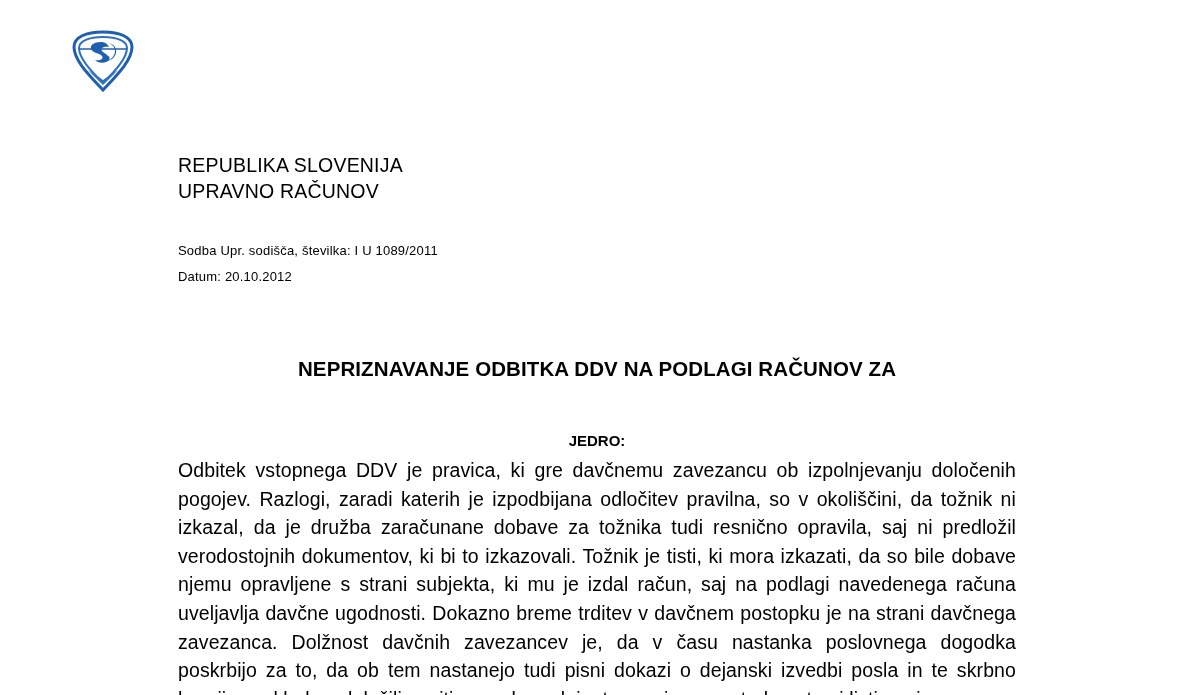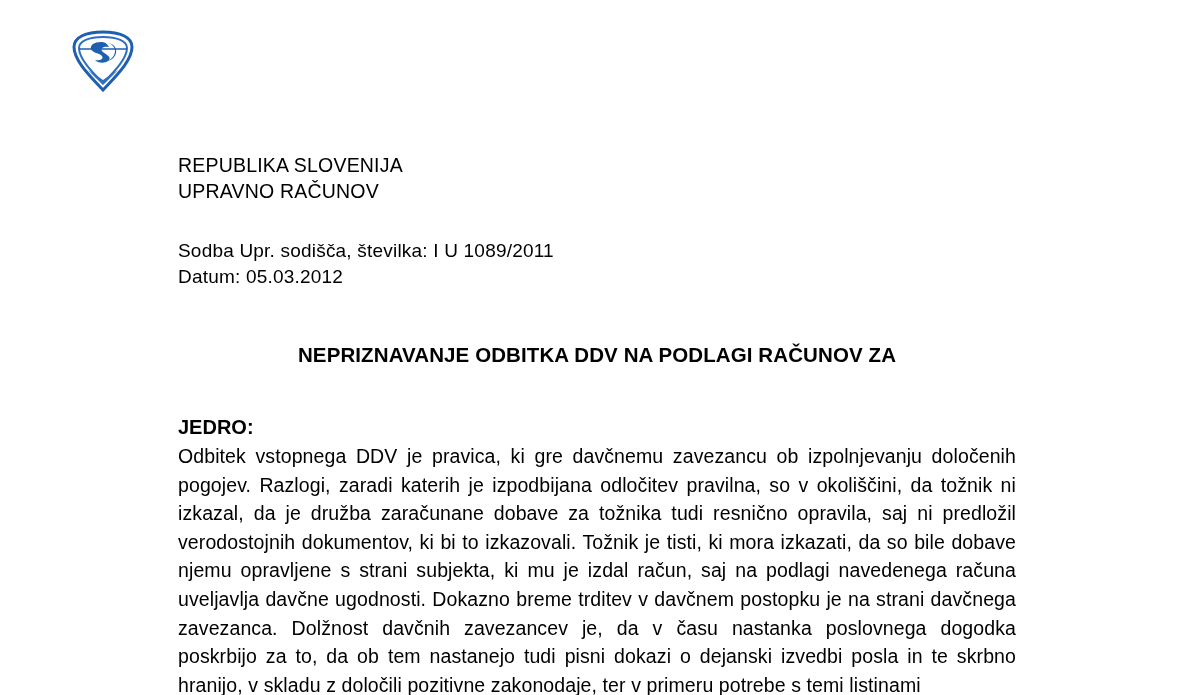--- a/index.html
+++ b/index.html
@@ -41,40 +41,41 @@
   }
 
   .court-block {
     font-size: 19.5px;
     line-height: 26px;
     letter-spacing: 0.2px;
   }
 
   .ref-block {
     margin-top: 34px;
-    font-size: 19px;
+    font-size: 13px;
     line-height: 26px;
     letter-spacing: 0.2px;
   }
 
   .doc-title {
-    margin-top: 50px;
+    margin-top: 64px;
     text-align: center;
     font-weight: bold;
     font-size: 20.5px;
     line-height: 30px;
     letter-spacing: 0.1px;
     padding: 0 12px;
   }
 
   .section-label {
     margin-top: 44px;
     font-weight: bold;
-    font-size: 20px;
+    font-size: 15px;
     line-height: 26px;
+    text-align: center;
   }
 
   .body-text {
     margin-top: 2px;
     font-size: 19.5px;
     line-height: 28.6px;
     text-align: justify;
     text-justify: inter-word;
     letter-spacing: 0.1px;
   }
@@ -104,21 +105,21 @@
 
   <div class="doc-body">
 
     <div class="court-block">
       <div>REPUBLIKA SLOVENIJA</div>
       <div>UPRAVNO RAČUNOV</div>
     </div>
 
     <div class="ref-block">
       <div>Sodba Upr. sodišča, številka: I U 1089/2011</div>
-      <div>Datum: 05.03.2012</div>
+      <div>Datum: 20.10.2012</div>
     </div>
 
     <div class="doc-title">
       <div>NEPRIZNAVANJE ODBITKA DDV NA PODLAGI RAČUNOV ZA</div>
     </div>
 
     <div class="section-label">JEDRO:</div>
 
     <div class="body-text">
       <p>Odbitek vstopnega DDV je pravica, ki gre davčnemu zavezancu ob izpolnjevanju določenih pogojev. Razlogi, zaradi katerih je izpodbijana odločitev pravilna, so v okoliščini, da tožnik ni izkazal, da je družba zaračunane dobave za tožnika tudi resnično opravila, saj ni predložil verodostojnih dokumentov, ki bi to izkazovali. Tožnik je tisti, ki mora izkazati, da so bile dobave njemu opravljene s strani subjekta, ki mu je izdal račun, saj na podlagi navedenega računa uveljavlja davčne ugodnosti. Dokazno breme trditev v davčnem postopku je na strani davčnega zavezanca. Dolžnost davčnih zavezancev je, da v času nastanka poslovnega dogodka poskrbijo za to, da ob tem nastanejo tudi pisni dokazi o dejanski izvedbi posla in te skrbno hranijo, v skladu z določili pozitivne zakonodaje, ter v primeru potrebe s temi listinami</p>

